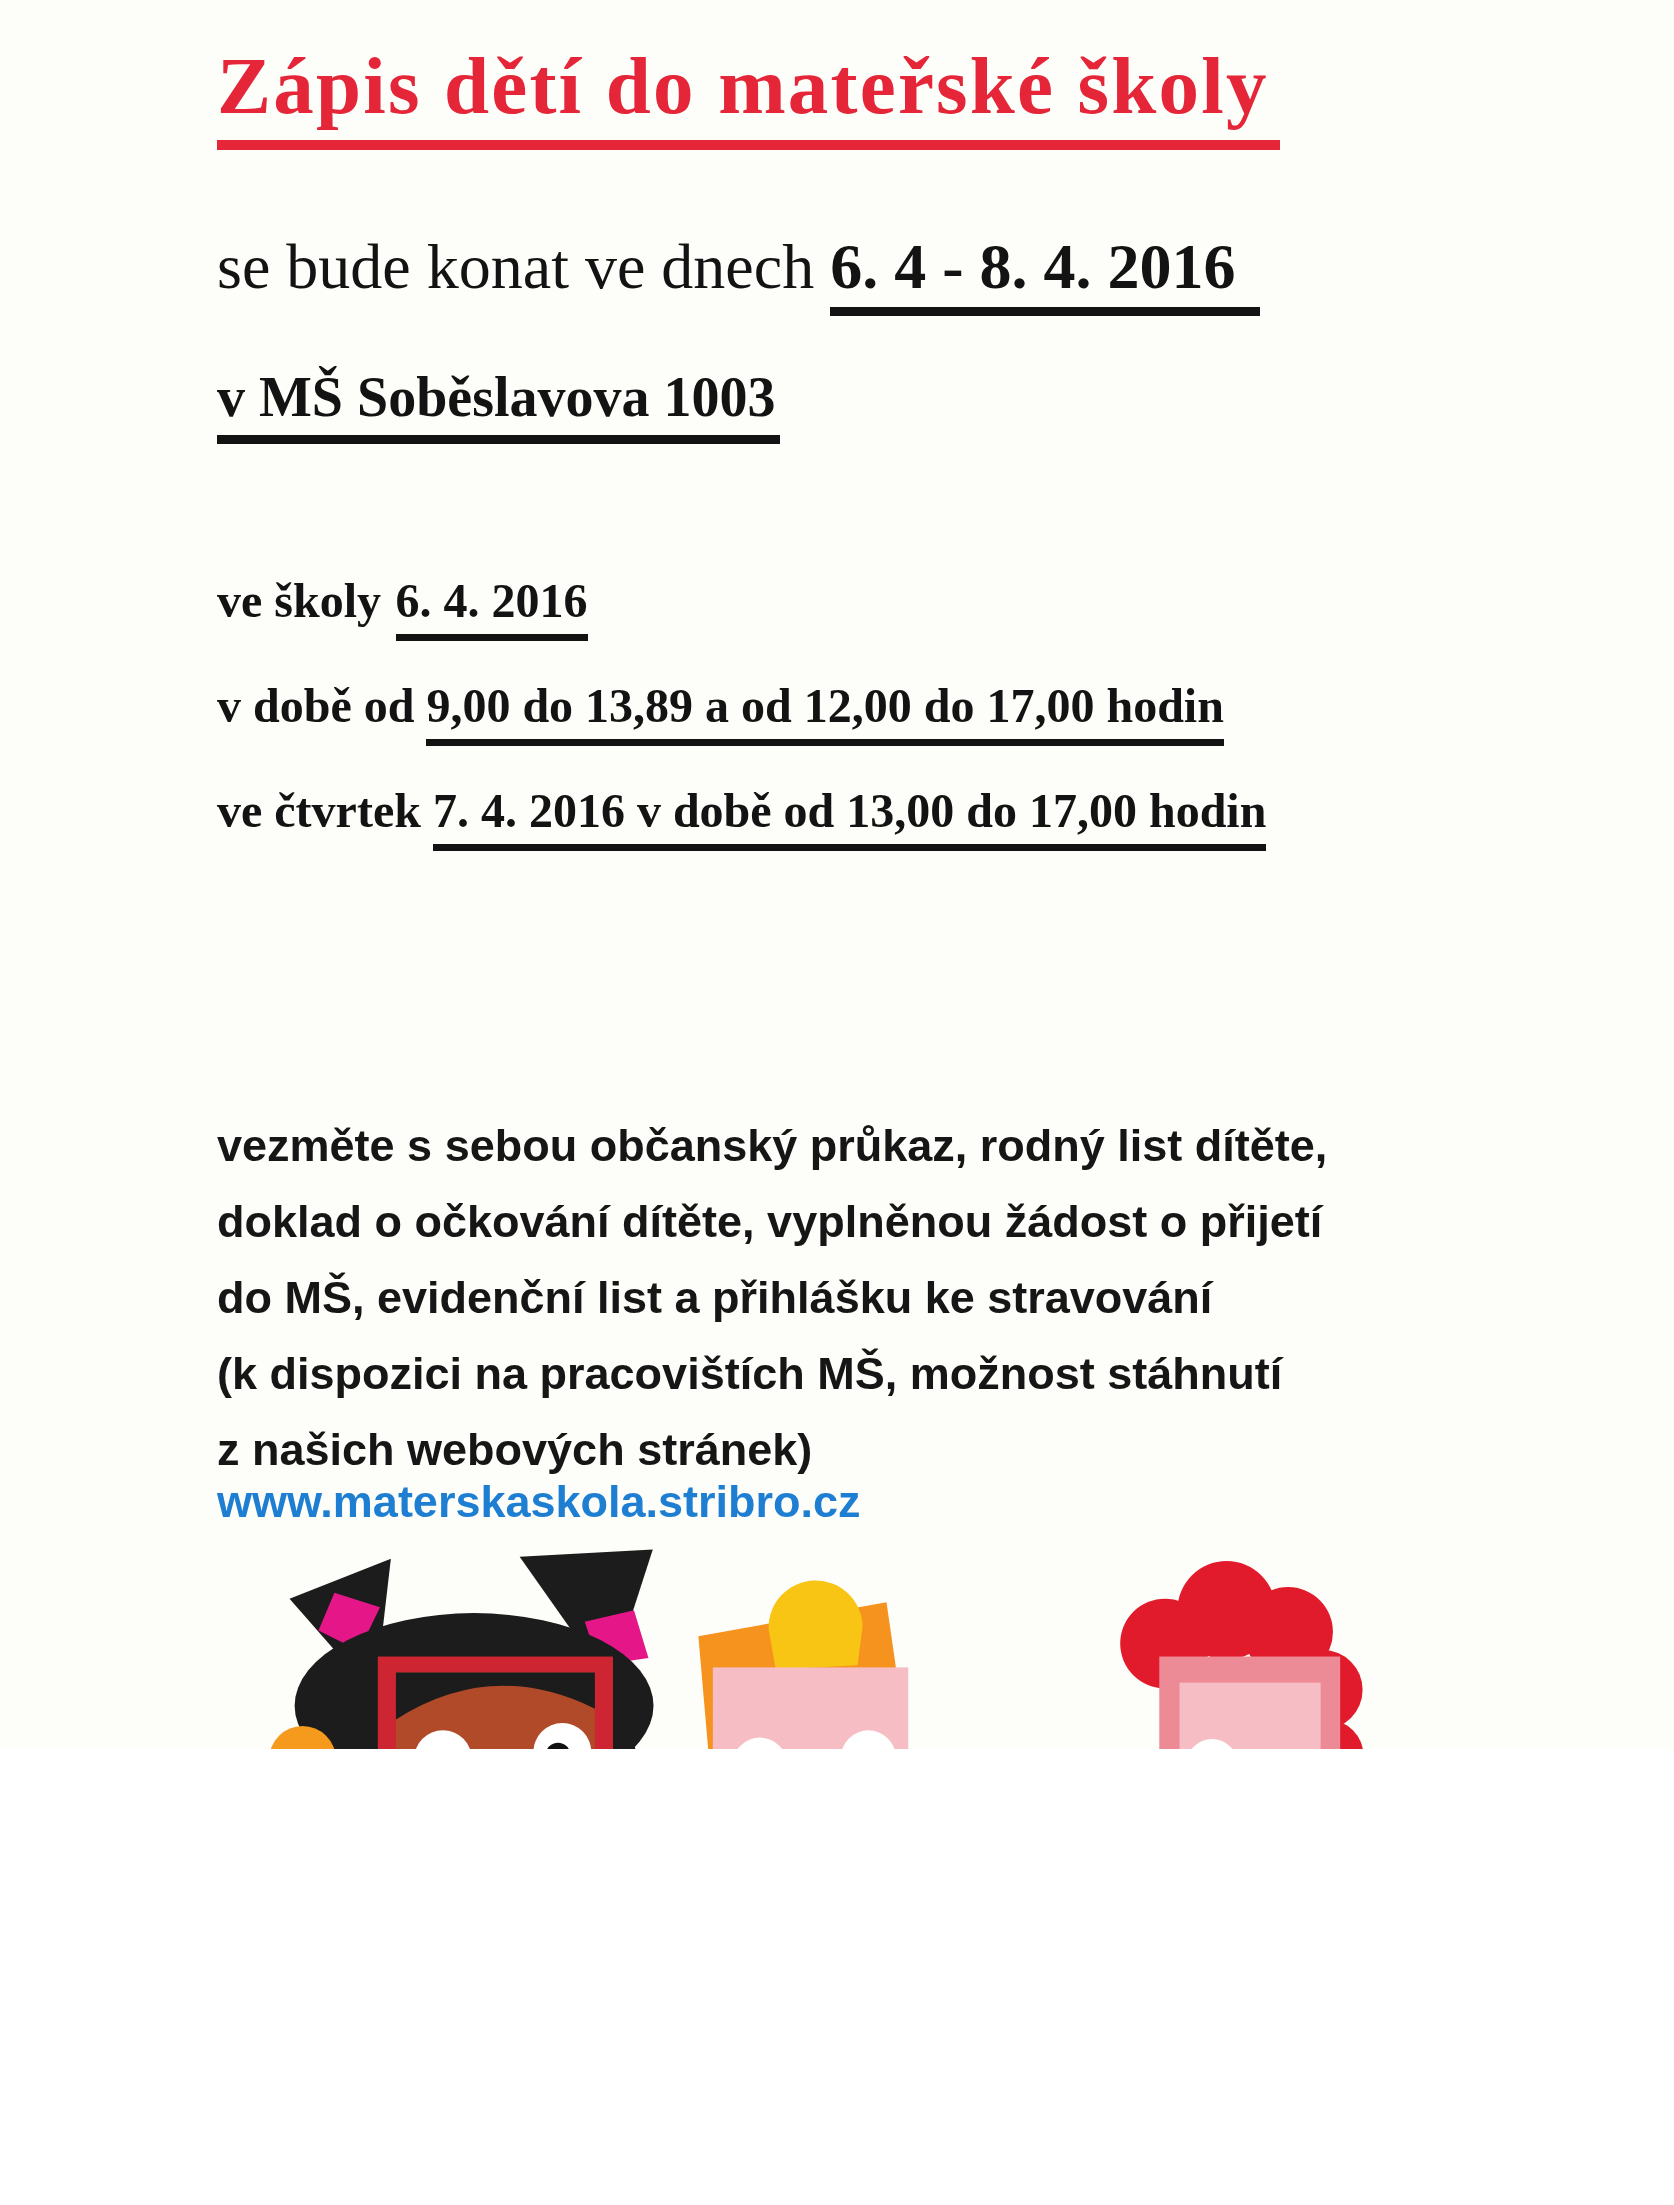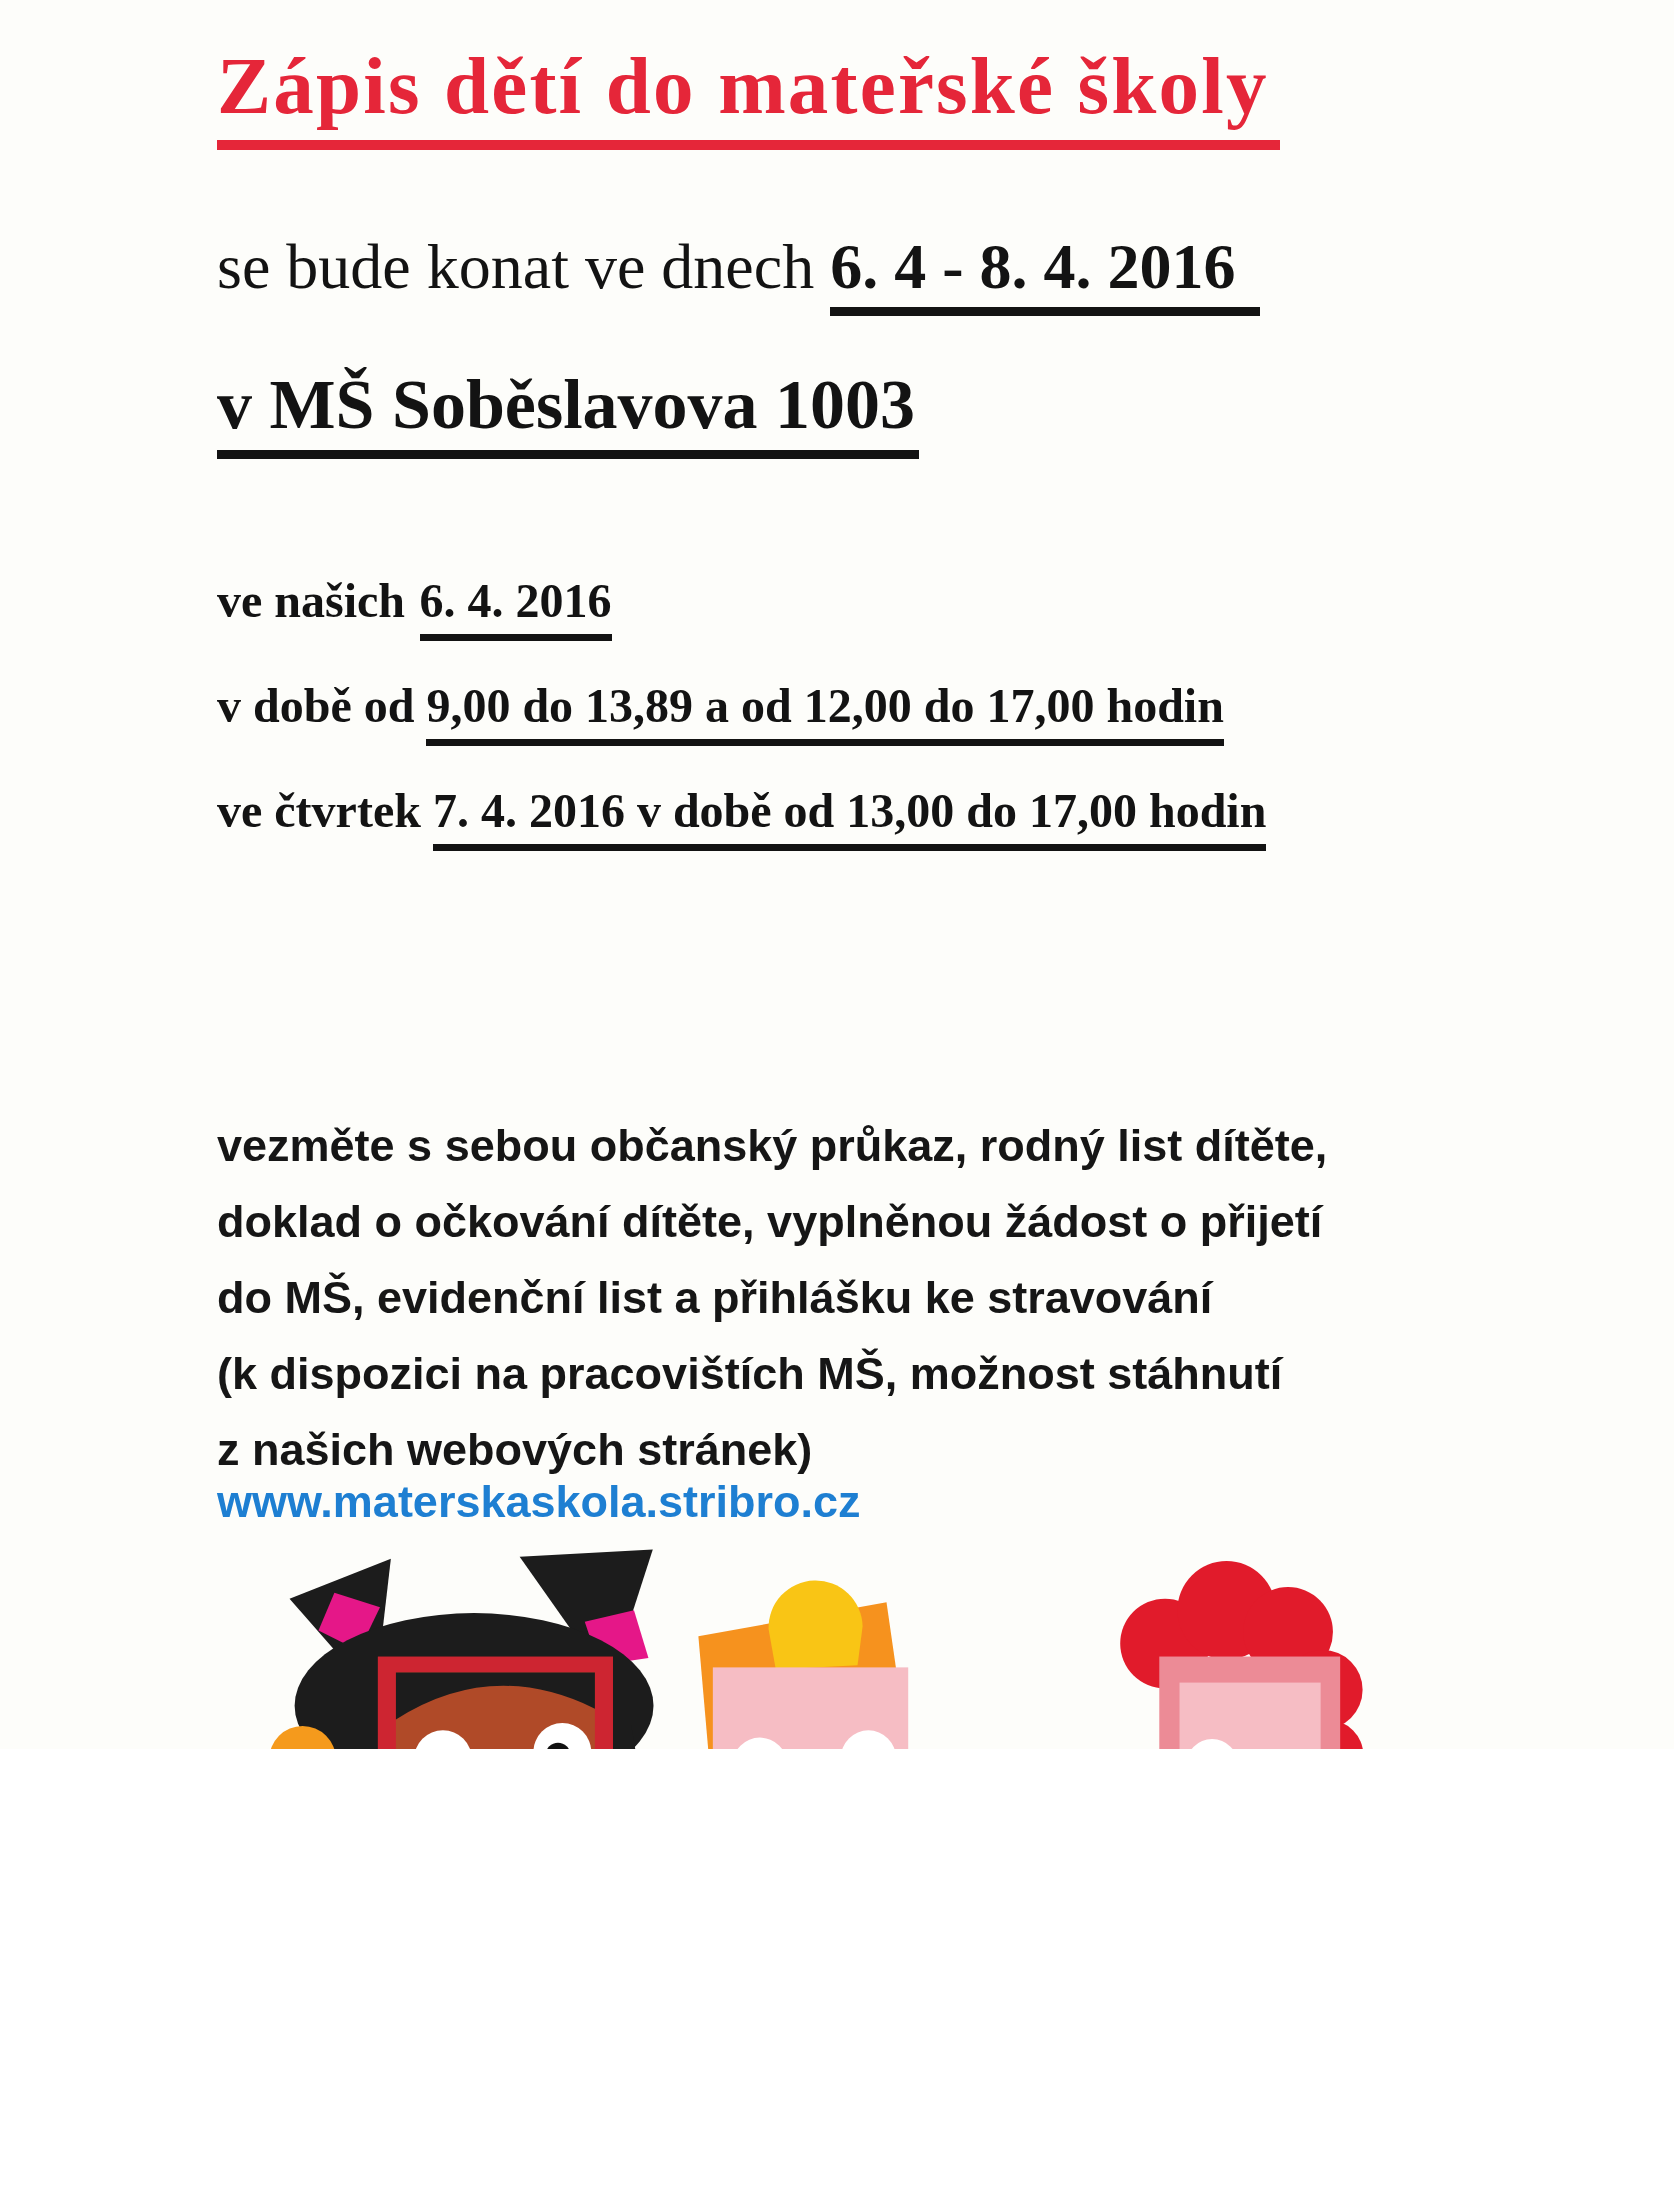--- a/index.html
+++ b/index.html
@@ -26,21 +26,21 @@
     position:absolute; left:217px; top:230px;
     font-size:64px; white-space:nowrap;
   }
   .intro1 .dates{
     font-weight:bold;
     border-bottom:9.4px solid #131313;
     padding-bottom:5px; padding-right:24.6px;
   }
   .intro2{
     position:absolute; left:217px; top:365px;
-    font-size:70px; font-weight:bold; white-space:nowrap;
+    font-size:56px; font-weight:bold; white-space:nowrap;
   }
   .intro2 .u{
     border-bottom:9.4px solid #131313; padding-bottom:7.2px; padding-right:4.3px;
   }
   
   .sched{
     position:absolute; left:217px;
     font-size:48px; font-weight:bold; white-space:nowrap;
   }
   .sched .u{
@@ -79,21 +79,21 @@
   <div class="title" style="color: rgb(229, 38, 57);">
     <span class="u-title">Zápis dětí do mateřské školy</span>
   </div>
 
   <div class="intro1"><span>se bude konat ve dnech </span><span class="dates">6. 4 - 8. 4. 2016</span></div>
 
   <div class="intro2">
     <span class="u">v MŠ Soběslavova 1003</span>
   </div>
 
-  <div class="sched row0"><span>ve našich</span><span class="u">6. 4. 2016</span></div>
+  <div class="sched row0"><span>ve školy</span><span class="u">6. 4. 2016</span></div>
 
   <div class="sched row1"><span>v době od </span><span class="u">9,00 do 13,89 a od 12,00 do 17,00 hodin</span></div>
 
   <div class="sched row2"><span>ve čtvrtek </span><span class="u">7. 4. 2016 v době od 13,00 do 17,00 hodin</span></div>
 
 
   <div class="reqs">
     <div>vezměte s sebou občanský průkaz, rodný list dítěte,</div>
     <div>doklad o očkování dítěte, vyplněnou žádost o přijetí</div>
     <div>do MŠ, evidenční list a přihlášku ke stravování</div>

